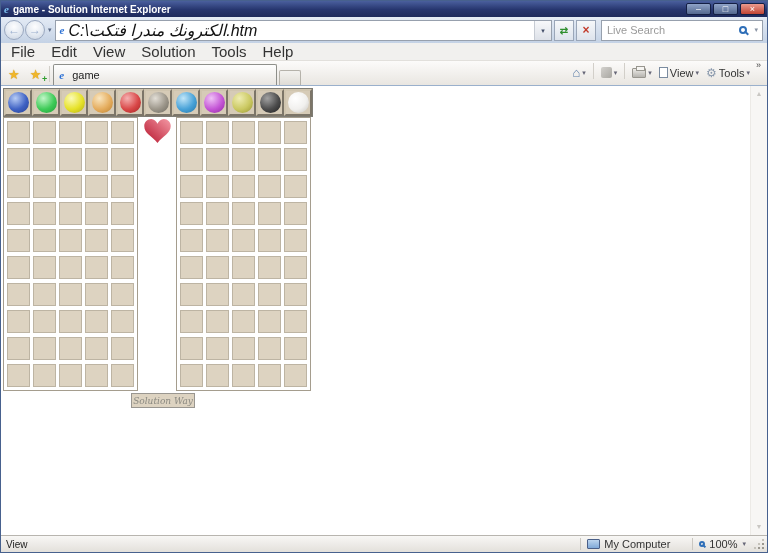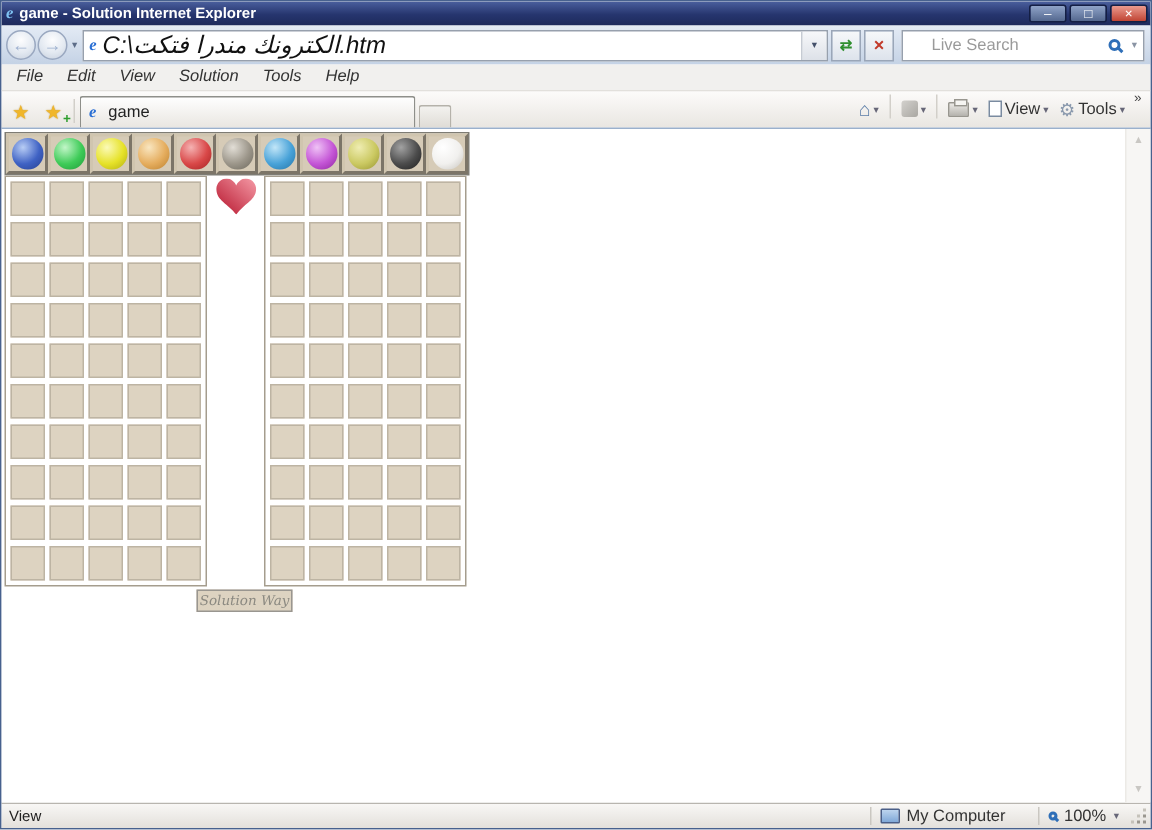--- a/index.html
+++ b/index.html
@@ -17,29 +17,29 @@
   .navbar { height:26px; background:linear-gradient(#e4ebf5,#c4d2e5); display:flex; align-items:center; padding:0 4px 0 3px; }
   .nav-circle { width:20px; height:20px; border-radius:50%; border:1px solid #9aa8c0; background:radial-gradient(circle at 50% 32%,#fdfdfe,#e3e9f1 55%,#c6d0de); color:#9db0cf; font-size:12px; line-height:18px; text-align:center; margin-right:1px; }
   .tiny-drop { font-size:7px; color:#5c6c88; margin:0 3px 0 2px; }
   .addressbar { flex:1; height:21px; background:#fff; border:1px solid #97a0ad; display:flex; align-items:center; padding-left:4px; overflow:hidden; }
   .addr-ie { color:#2a6fd4; font:bold italic 11px "Liberation Serif", serif; margin-right:4px; }
   .addr-text { font-size:16px; color:#111; flex:1; white-space:nowrap;font-style:italic; }
   .addr-drop { width:17px; height:19px; border-left:1px solid #c6cbd3; background:linear-gradient(#f7f8fa,#dde1e8); text-align:center; font-size:7px; color:#44506a; line-height:19px; }
   .mini-btn { width:20px; height:21px; border:1px solid #9aa6b8; background:linear-gradient(#f6f8fa,#dde3ec); margin-left:2px; display:grid; place-items:center; font-size:11px; }
   .mini-btn.refresh { color:#2f8f2f; font-weight:bold; font-size:10px; }
   .mini-btn.stop { color:#c23a2a; font-weight:bold; font-size:12px; }
-  .searchbox { width:162px; height:21px; background:#fff; border:1px solid #97a0ad; margin-left:5px; display:flex; align-items:center; padding-left:19px; }
+  .searchbox { width:162px; height:21px; background:#fff; border:1px solid #97a0ad; margin-left:5px; display:flex; align-items:center; padding-left:5px; }
   .search-placeholder { color:#9a9a9a; font-size:11px; flex:1; }
   .mag { width:8px; height:8px; border:2px solid #2f6fb8; border-radius:50%; position:relative; display:inline-block; margin-right:7px; }
   .mag::after { content:""; position:absolute; width:5px; height:2px; background:#2f6fb8; right:-4px; bottom:-2px; transform:rotate(45deg); }
   .search-drop { font-size:7px; color:#8a94a4; margin-right:4px; }
 
   
   .menubar { height:18px; background:#f1f0ee; border-bottom:1px solid #e2e0dc; display:flex; align-items:center; padding-left:2px; }
-  .menu-item { font-size:11px; color:#333; padding:0 8px; line-height:17px;font-style:italic; }
+  .menu-item { font-size:15px; color:#333; padding:0 8px; line-height:17px; }
 
   
   .commandbar { height:25px; background:linear-gradient(#fcfbfa,#e9e6e1); border-bottom:1px solid #9ab0cc; display:flex; align-items:flex-end; padding:0 2px; }
   .cb-btn { height:22px; display:flex; align-items:center; padding:0 5px; }
   .star { color:#f0b62a; font-size:13px; text-shadow:0 0 1px #b9871a; }
   .star-add { position:relative; }
   .star-plus { position:absolute; right:-1px; bottom:1px; color:#2e9e2e; font-size:9px; font-weight:bold; }
   .cb-sep { width:1px; height:16px; background:#d2cfc9; margin:0 3px 3px 3px; }
   .tab { width:224px; height:21px; border:1px solid #8e8f8a; border-bottom:none; border-radius:2px 2px 0 0; background:linear-gradient(#fefefe,#e9e6e1); display:flex; align-items:center; padding:0 5px; gap:4px; }
   .tab-label { font-size:11px; color:#222; }

